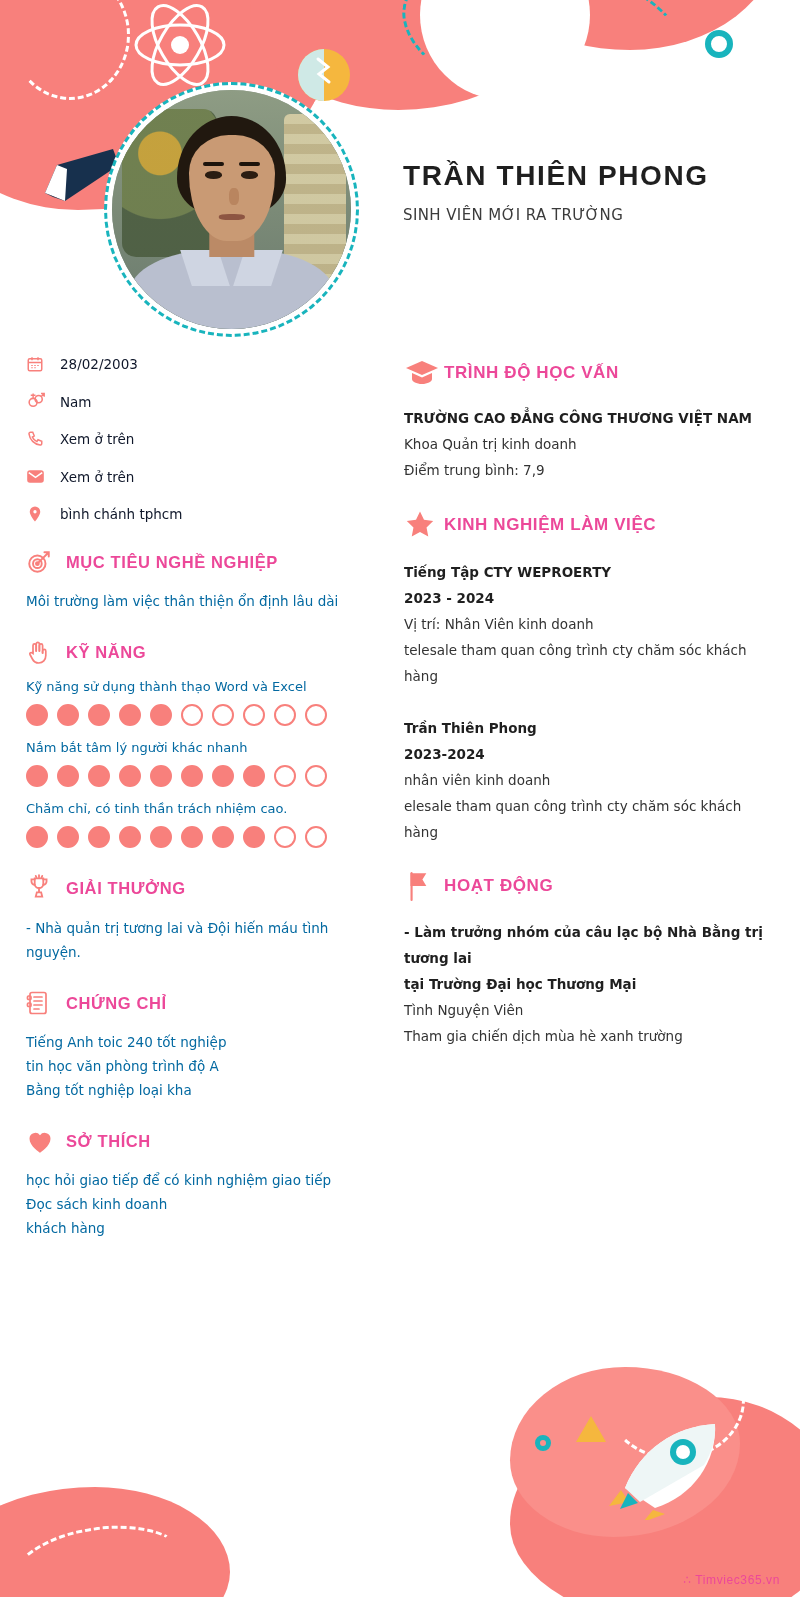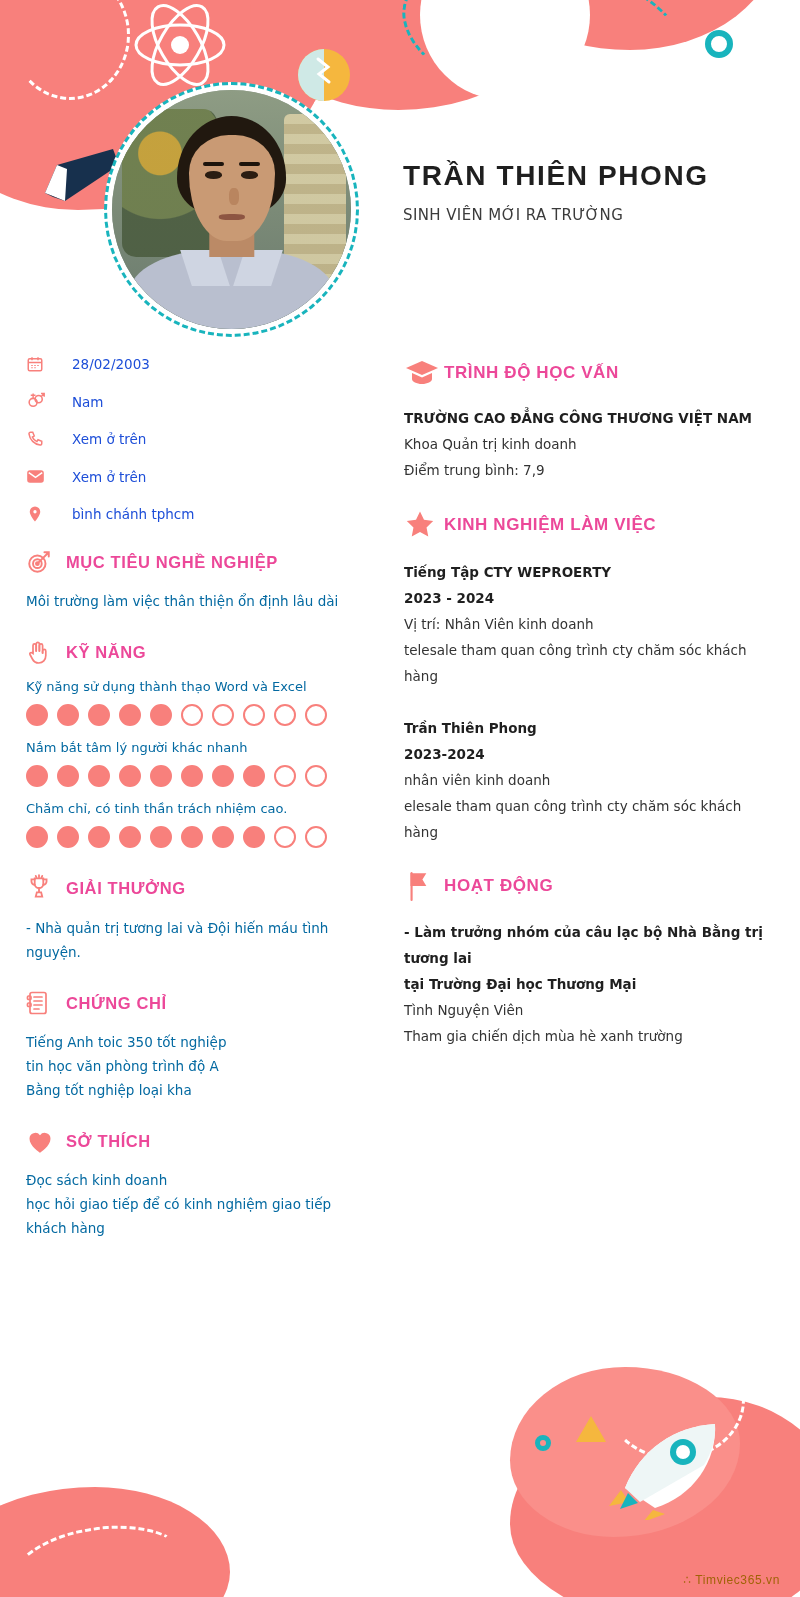--- a/index.html
+++ b/index.html
@@ -185,22 +185,22 @@
   }
   .info-icon {
     width: 26px;
     min-width: 26px;
     color: #f8807c;
     display: flex;
     align-items: center;
   }
   .info-text {
     font-size: 13.5px;
-    color: #1d4ed8;
-    margin-left: 20px;
+    color: #0f172a;
+    margin-left: 8px;
   }
 
   .sec-head {
     display: flex;
     align-items: center;
     margin: 26px 0 14px 0;
   }
   .sec-head .sh-icon {
     width: 40px; min-width: 40px;
     color: #f8807c;
@@ -307,21 +307,21 @@
     width: 0; height: 0;
     border-left: 15px solid transparent;
     border-right: 15px solid transparent;
     border-bottom: 26px solid #f5b73e;
   }
   .rocket { position: absolute; left: 595px; top: 80px; }
   .watermark {
     position: absolute;
     right: 20px; bottom: 10px;
     font-size: 12px;
-    color: #a16207;
+    color: #ec4899;
     letter-spacing: .6px;
     font-family: "Liberation Sans", sans-serif;
   }
 </style>
 </head>
 <body>
 
 <div class="header">
   <div class="blob-a"></div>
   <div class="blob-b"></div>
@@ -521,34 +521,34 @@
       <span class="sh-icon">
         <svg width="24" height="26" viewBox="0 0 24 26" fill="none" stroke="#f8807c" stroke-width="1.7">
           <rect x="4" y="2.5" width="16" height="21" rx="2"></rect>
           <path d="M8 7h8M8 11h8M8 15h8M8 19h5" stroke-linecap="round"></path>
           <rect x="1.5" y="6" width="3.5" height="3.5" rx="1"></rect>
           <rect x="1.5" y="13" width="3.5" height="3.5" rx="1"></rect>
         </svg>
       </span>
       <span class="sh-title">CHỨNG CHỈ</span>
     </div>
-    <p class="para" style="margin-bottom:0">Tiếng Anh toic 350 tốt nghiệp</p>
+    <p class="para" style="margin-bottom:0">Tiếng Anh toic 240 tốt nghiệp</p>
     <p class="para" style="margin-bottom:0">tin học văn phòng trình độ A</p>
     <p class="para">Bằng tốt nghiệp loại kha</p>
 
     <div class="sec-head">
       <span class="sh-icon">
         <svg width="28" height="26" viewBox="0 0 24 22" fill="#f8807c">
           <path d="M12 21s-9-5.6-9-12A5 5 0 0 1 12 6a5 5 0 0 1 9 3c0 6.4-9 12-9 12z"></path>
         </svg>
       </span>
       <span class="sh-title">SỞ THÍCH</span>
     </div>
+    <p class="para" style="margin-bottom:0">học hỏi giao tiếp để có kinh nghiệm giao tiếp</p>
     <p class="para" style="margin-bottom:0">Đọc sách kinh doanh</p>
-    <p class="para" style="margin-bottom:0">học hỏi giao tiếp để có kinh nghiệm giao tiếp</p>
     <p class="para">khách hàng</p>
   </div>
 
   <div class="col-right">
 
     <div class="sec-head">
       <span class="sh-icon">
         <svg width="36" height="28" viewBox="0 0 36 28" fill="#f8807c">
           <path d="M18 2 2 9l16 7 16-7z"></path>
           <path d="M8 14v6c0 2.6 4.5 5 10 5s10-2.4 10-5v-6l-10 4.4z"></path>

